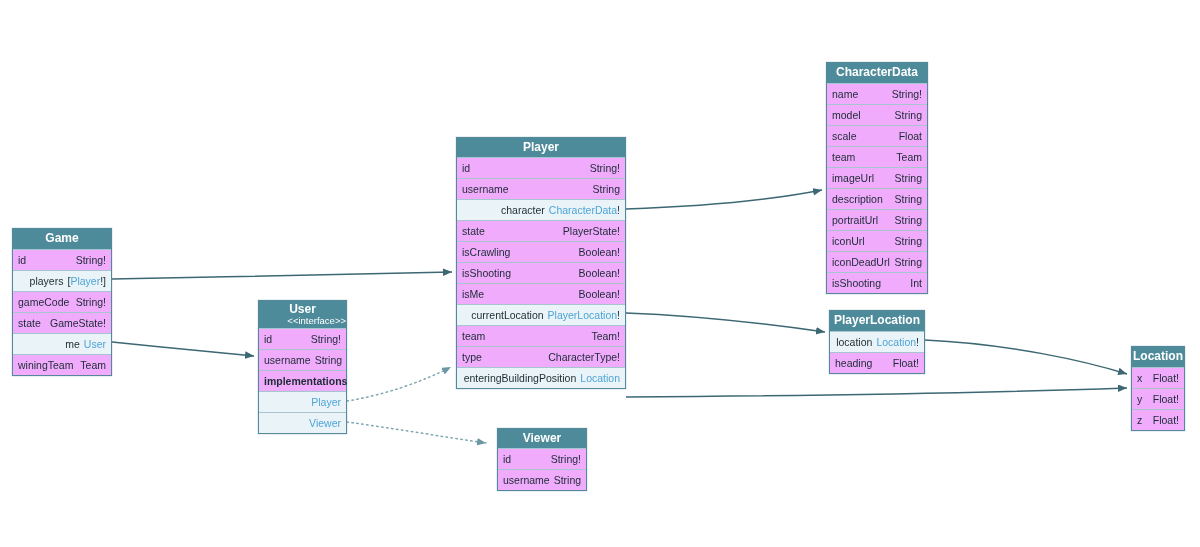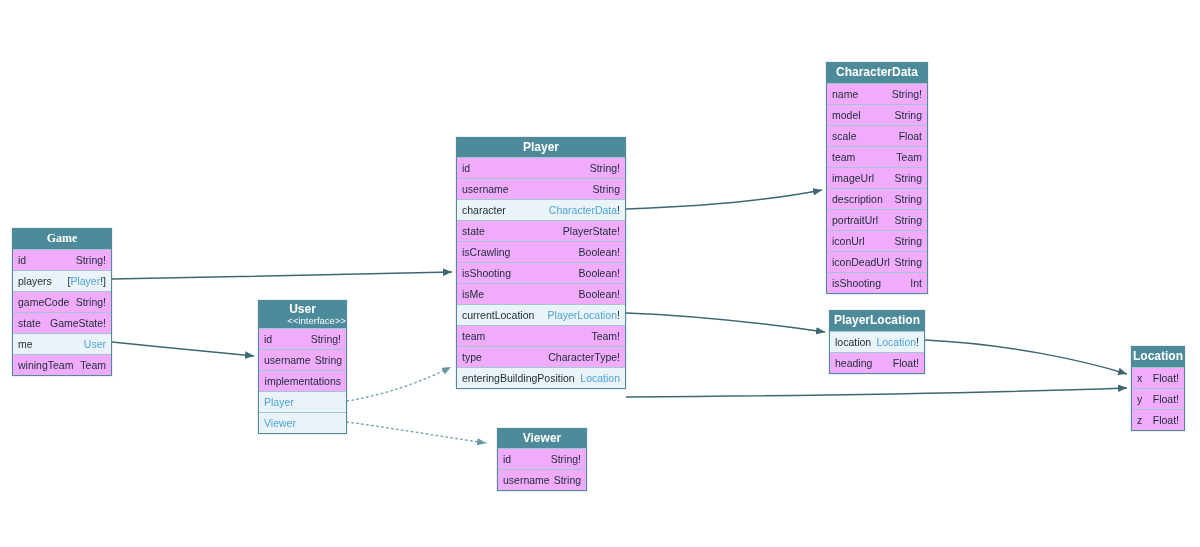--- a/index.html
+++ b/index.html
@@ -10,22 +10,22 @@
   .edge.dotted{stroke:#7da6b1;stroke-width:1.5;stroke-dasharray:1.5 3.5;stroke-linecap:round;}
   .tbl{position:absolute;background:#ffffff;border:1px solid #55889a;box-sizing:border-box;
        box-shadow:0 0 0 0.5px rgba(85,136,154,.25);}
   .hdr{background:#4e8b9a;color:#ffffff;text-align:center;font-weight:bold;font-size:12px;
        display:flex;flex-direction:column;justify-content:center;line-height:1.1;
        border-bottom:1px solid #3f7econ485;box-sizing:border-box;}
   .hdr .sub{font-size:9.5px;font-weight:normal;line-height:1;text-align:right;}
   .row{display:flex;justify-content:space-between;align-items:center;gap:4px;
        height:21px;box-sizing:border-box;border-top:1px solid #a6c6cf;
        padding:0 5px;font-size:10.5px;color:#1b2b33;background:#f0abfc;white-space:nowrap;}
-  .row.tint{background:#eaf3f8;}
-  .row.center{justify-content:flex-end;}
+  .row.tint{background:#eaf3f8;justify-content:flex-end;}
+  .row.center{justify-content:flex-start;font-weight:bold;}
   .fname,.ftype{white-space:nowrap;}
   .link{color:#4da5d6;}
 </style>
 </head>
 <body>
 
 <div class="stage">
   <svg class="edges" xmlns="http://www.w3.org/2000/svg">
     <defs>
       <marker id="ah-solid" markerWidth="7" markerHeight="6" refX="6" refY="2.5" orient="auto">
@@ -38,21 +38,21 @@
   <path d="M112,279 C230,277 390,273 452,272" class="edge" marker-end="url(#ah-solid)"></path>
       <path d="M112,342 C160,347 218,352 254,356" class="edge" marker-end="url(#ah-solid)"></path>
       <path d="M347,401 C385,395 424,381 451,367" class="edge dotted" marker-end="url(#ah-dotted)"></path>
       <path d="M347,422 C392,428 444,437 486,443" class="edge dotted" marker-end="url(#ah-dotted)"></path>
       <path d="M626,209 C716,206 776,199 822,190" class="edge" marker-end="url(#ah-solid)"></path>
       <path d="M626,313 C706,316 776,325 825,332" class="edge" marker-end="url(#ah-solid)"></path>
       <path d="M626,397 C800,396 1010,392 1127,388" class="edge" marker-end="url(#ah-solid)"></path>
       <path d="M925,340 C1010,344 1085,361 1127,374" class="edge" marker-end="url(#ah-solid)"></path>
     </svg>
 <div class="tbl" style="left: 12px; top: 228px; width: 100px;">
-      <div class="hdr" style="height: 20px; font-family: Liberation Serif, serif;">
+      <div class="hdr" style="height: 20px;">
         <div>Game</div>
       </div>
       <div class="row">
         <span class="fname">id</span>
         <span class="ftype"><span>String!</span></span>
       </div>
       <div class="row tint">
         <span class="fname">players</span>
         <span class="ftype"><span>[</span><span class="link">Player</span><span>!]</span></span>
       </div>

